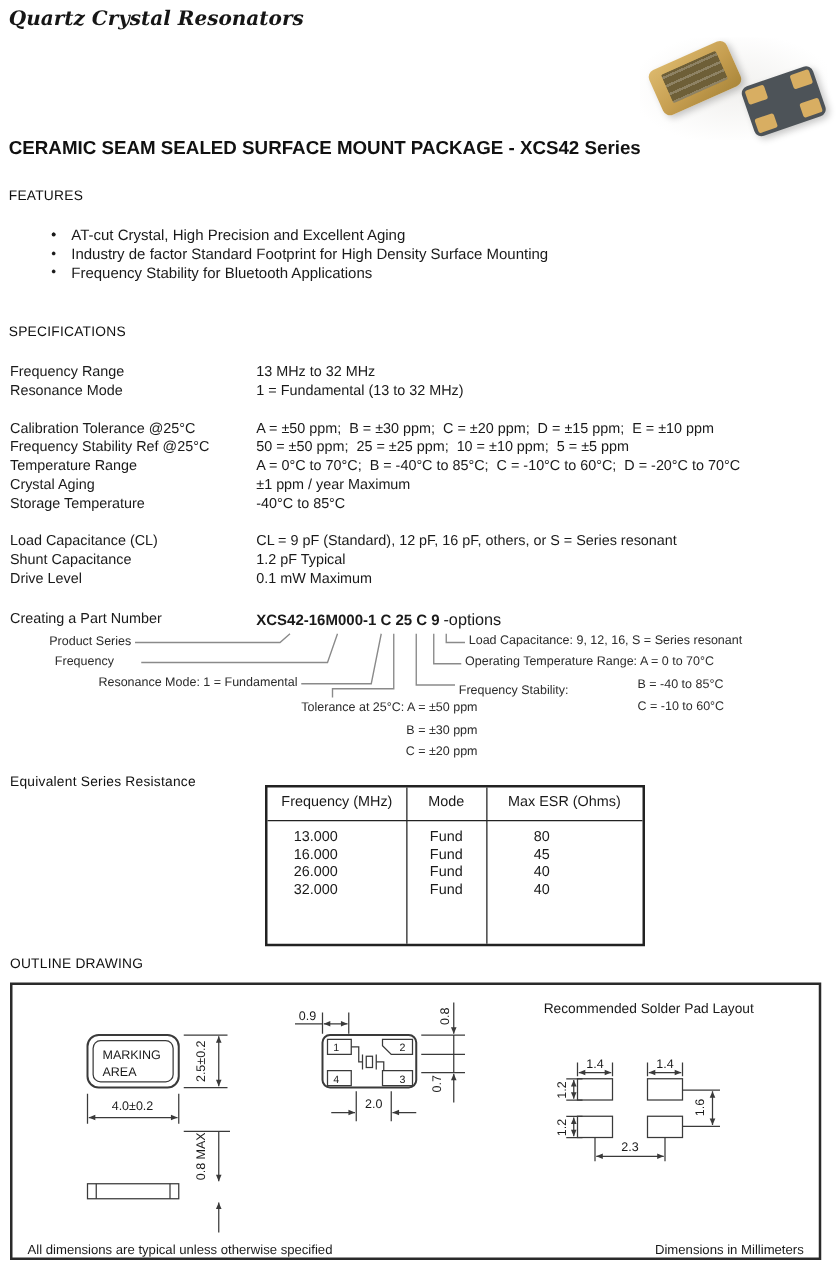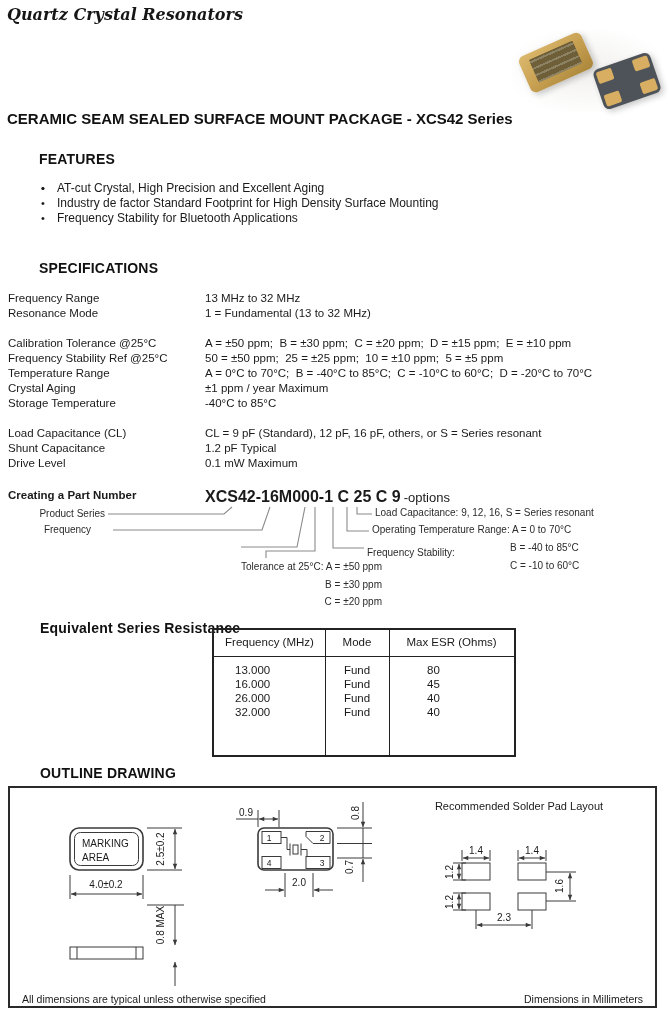--- a/index.html
+++ b/index.html
@@ -1,21 +1,21 @@
 <!DOCTYPE html>
 <html><head>
 <meta charset="utf-8">
 <style>
   html,body{margin:0;padding:0;background:#fff;}
   .page{position:relative;width:669px;height:1023px;background:#fff;overflow:hidden;
         font-family:"Liberation Sans",sans-serif;color:#1a1a1a;}
   .brand{position:absolute;left:7px;top:5px;font-family:"DejaVu Serif",serif;
          font-style:italic;font-weight:bold;font-size:16px;color:#161616;}
   .doc-title{position:absolute;left:7px;top:110px;font-size:15px;font-weight:bold;color:#111;}
-  .h-sec{position:absolute;font-size:14px;font-weight:bold;color:#111;letter-spacing:.2px;margin-left:32px;}
+  .h-sec{position:absolute;font-size:11px;font-weight:normal;color:#111;letter-spacing:.2px;}
   
   .photo-backdrop{position:absolute;left:512px;top:30px;width:150px;height:82px;
       background:radial-gradient(ellipse at 50% 50%, #f1f0ee 0%, #ffffff 78%);}
   .photo-top{position:absolute;left:522px;top:43px;width:68px;height:39px;border-radius:6px;
       transform:rotate(-24deg);background:linear-gradient(160deg,#dcb96d 0%,#c69e50 55%,#a9863a 100%);
       box-shadow:2px 3px 6px rgba(0,0,0,.22);}
   .photo-lid{position:absolute;left:10px;top:6px;right:10px;bottom:8px;border-radius:2px;background:#6e5f38;
       background-image:repeating-linear-gradient(0deg,rgba(255,255,255,.22) 0 2px,transparent 2px 7px);}
   .photo-bottom{position:absolute;left:597px;top:60px;width:60px;height:42px;border-radius:6px;
       transform:rotate(-19deg);background:#4d5358;box-shadow:2px 3px 6px rgba(0,0,0,.22);}
@@ -24,23 +24,23 @@
   
   .features-list{position:absolute;left:41px;top:181px;margin:0;padding:0;list-style:none;}
   .features-list li{position:relative;padding-left:16px;font-size:12px;line-height:15.1px;}
   .bullet{position:absolute;left:0;top:0;font-size:11px;}
   
   .spec-row{position:absolute;left:8px;width:658px;font-size:11.5px;line-height:13px;}
   .spec-lbl{position:absolute;left:0;font-weight:normal;white-space:nowrap;}
   .spec-val{position:absolute;left:197px;white-space:pre;}
   
   .pn-line{position:absolute;left:8px;top:489px;width:658px;font-size:11.5px;}
-  .pn-label{font-weight:bold;}
+  .pn-label{font-weight:normal;}
   .pn-wrap{position:absolute;left:197px;top:-1px;white-space:nowrap;}
-  .pn-number{font-weight:bold;font-size:16px;}
+  .pn-number{font-weight:bold;font-size:12px;}
   .pn-suffix{font-size:13px;margin-left:3px;}
   .pn-svg{position:absolute;left:0;top:503px;width:669px;height:112px;}
   .pn-svg polyline{stroke:#8a8a8a;fill:none;stroke-width:1.1px;}
   .pn-callout{position:absolute;font-size:10px;color:#2b2b2b;line-height:17.5px;white-space:nowrap;}
   
   .esr-table{position:absolute;left:212px;top:628px;width:304px;height:129px;
       border:2px solid #222;box-sizing:border-box;font-size:11.5px;}
   .esr-vline{position:absolute;top:0;bottom:0;width:0;border-left:1.5px solid #222;}
   .esr-hdiv{position:absolute;left:0;right:0;top:26px;height:0;border-top:1.5px solid #222;}
   .esr-th{position:absolute;top:6px;text-align:center;}
@@ -144,20 +144,21 @@
     <polyline points="113,27 262,27 270,4"></polyline>
     <polyline points="241,44 297,44 305,4"></polyline>
     <polyline points="315,4 315,48 266,48 266,55"></polyline>
     <polyline points="333,4 333,45 364,45"></polyline>
     <polyline points="347,4 347,28 369,28"></polyline>
     <polyline points="357,4 357,11 372,11"></polyline>
   </svg>
 
   <div class="pn-callout" style="left:25px;top:505px;width:80px;text-align:right">Product Series</div>
   <div class="pn-callout" style="left:25px;top:521px;width:85px;text-align:center">Frequency</div>
+  <div class="pn-callout" style="left:8px;top:538px;width:230px;text-align:right">Resonance Mode: 1 = Fundamental</div>
   <div class="pn-callout" style="left:200px;top:558px;width:182px;text-align:right">
     <div>Tolerance at 25°C: A = ±50 ppm</div>
     <div>B = ±30 ppm</div>
     <div>C = ±20 ppm</div>
   </div>
   <div class="pn-callout" style="left:375px;top:504px">Load Capacitance: 9, 12, 16, S = Series resonant</div>
   <div class="pn-callout" style="left:372px;top:521px">Operating Temperature Range: A = 0 to 70°C</div>
   <div class="pn-callout" style="left:510px;top:539px">B = -40 to 85°C</div>
   <div class="pn-callout" style="left:510px;top:557px">C = -10 to 60°C</div>
   <div class="pn-callout" style="left:367px;top:544px">Frequency Stability:</div>

